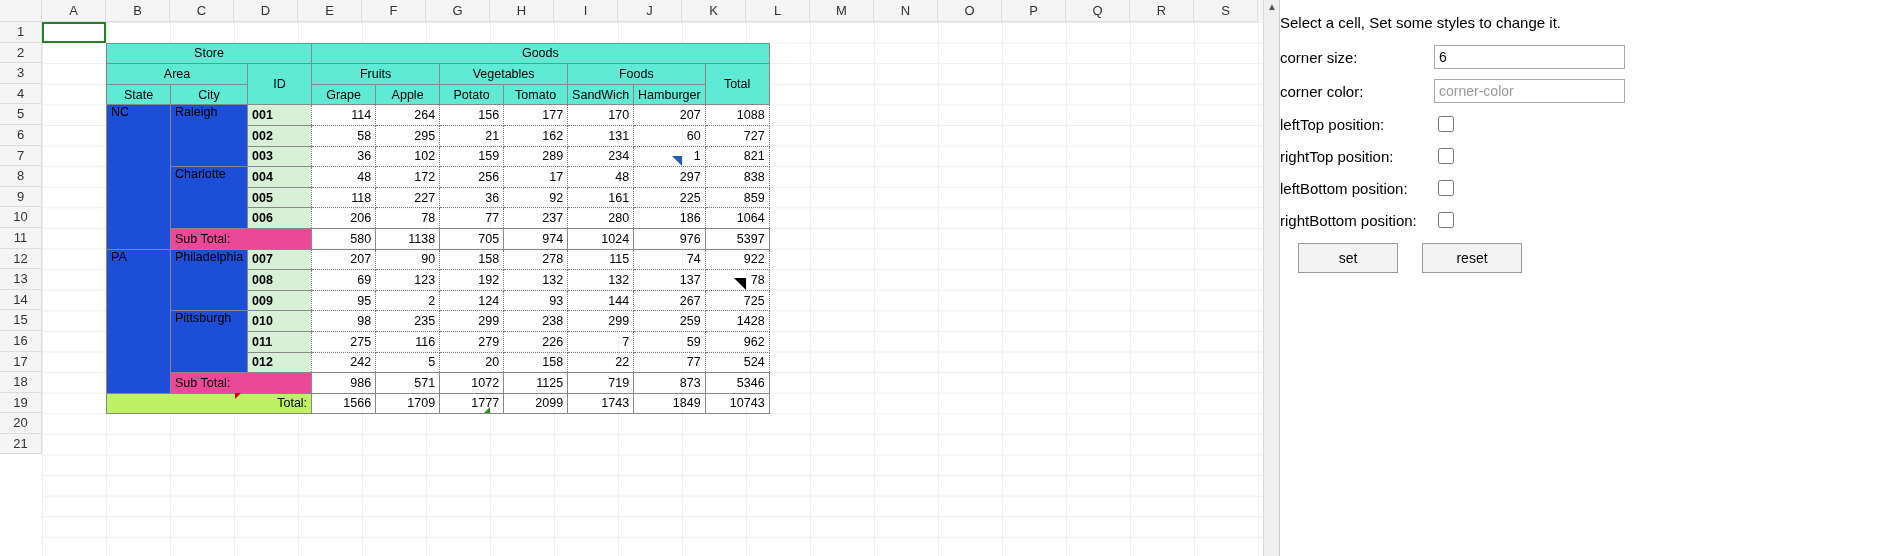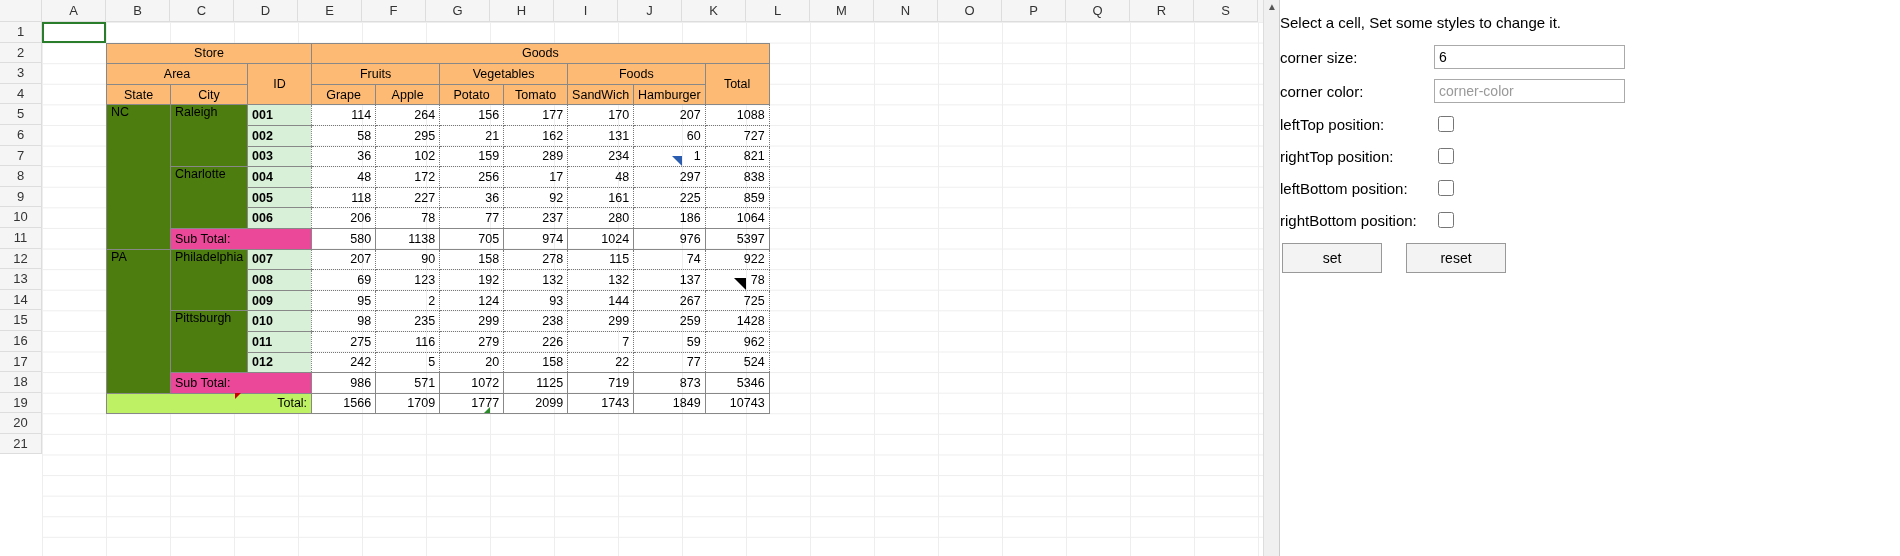--- a/index.html
+++ b/index.html
@@ -38,21 +38,21 @@
     height: 24px;
     border: 1px solid #aaa;
     padding: 2px 4px;
     font-size: 14px;
   }
   .side-panel input[type="text"]::placeholder { color: #999; }
   .side-panel .btn-row {
     display: flex;
     gap: 24px;
     margin-top: 12px;
-    margin-left: 2px;
+    margin-left: 18px;
   }
   .side-panel button {
     width: 100px;
     height: 30px;
     border: 1px solid #999;
     background: #f3f3f3;
     cursor: pointer;
     font-size: 14px;
   }
   .side-panel input[type="checkbox"]{
@@ -134,22 +134,22 @@
     font-size: 12.5px;
   }
   .data-table td, .data-table th {
     border: 1px solid #888;
     height: 20.6px;
     padding: 0 4px;
     overflow: hidden;
     white-space: nowrap;
     width: 64px;
   }
-  .hdr { background: #fdba74; text-align: center; }
-  .area-cell { background: #4d7c0f; text-align: left; vertical-align: top; }
+  .hdr { background: #5eead4; text-align: center; }
+  .area-cell { background: #1d4ed8; text-align: left; vertical-align: top; }
   .id-cell { background: #d8f0d8; text-align: left; font-weight: bold; }
   .num { text-align: right; }
   .subtotal-label { background: #ec4899; text-align: left; }
   .total-label { background: #bef264; text-align: right; }
   .dotted-cells td.num { border-style: dotted; border-color: #777; }
   .dotted-cells td.id-cell { border-style: solid dotted solid solid; }
 
   
   .marker {
     position: absolute;

